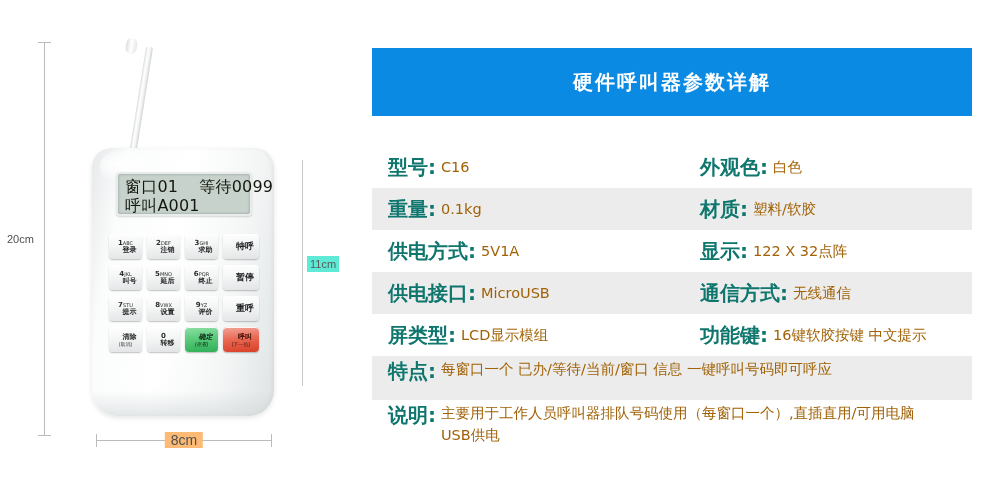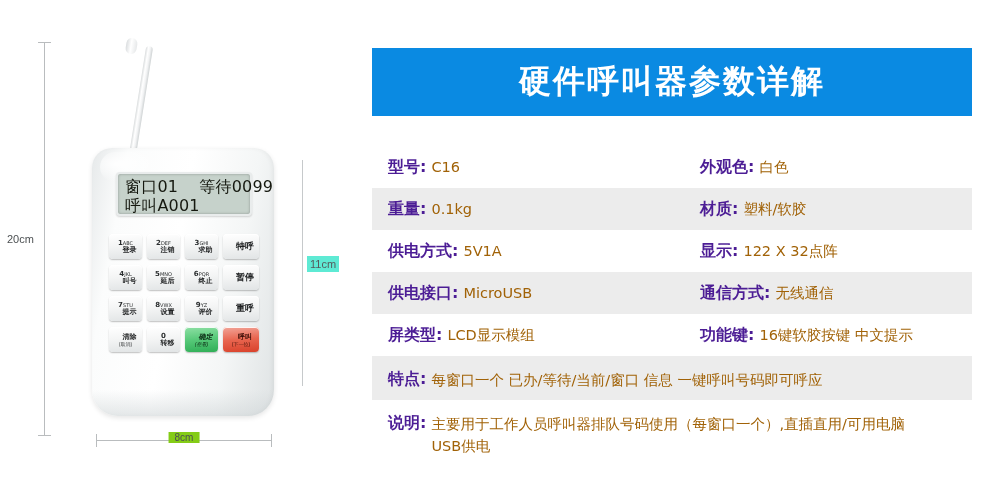--- a/index.html
+++ b/index.html
@@ -105,54 +105,54 @@
 
   .dim-v2{position:absolute;left:302px;top:160px;width:1px;height:226px;background:#c6c9cb;}
   .dim-v2 .cap{
     position:absolute;left:5px;top:46%;transform:translateY(-50%);
     background:#5eead4;padding:2px 3px;font-size:11px;color:#565a5c;white-space:nowrap;
   }
 
   .dim-h{position:absolute;left:96px;top:440px;width:176px;height:1px;background:#b9bcbe;}
   .dim-h .cap{
     position:absolute;left:50%;top:-8px;transform:translateX(-50%);
-    background:#84cc16;padding:0 6px;font-size:10px;color:#4c5052;
+    background:#fdba74;padding:0 6px;font-size:14px;color:#4c5052;
   }
   .dim-h .tick-l,.dim-h .tick-r{position:absolute;top:-6px;width:1px;height:13px;background:#b9bcbe;}
   .dim-h .tick-l{left:0;}
   .dim-h .tick-r{right:0;}
 
   
   .spec-pane{position:absolute;left:372px;top:0;width:600px;height:492px;}
 
   .title-bar{
     position:absolute;left:0;top:48px;width:600px;height:68px;
     background:#0a8ae2;
     display:flex;align-items:center;justify-content:center;
   }
   .title-bar .title{
-    color:#ffffff;font-size:32px;font-weight:bold;letter-spacing:2px;
+    color:#ffffff;font-size:20px;font-weight:bold;letter-spacing:2px;
     font-family:"DejaVu Sans","Liberation Sans",sans-serif;
   }
 
   .spec-table{position:absolute;left:0;top:146px;width:600px;}
   .row{
     display:flex;align-items:flex-start;
     min-height:42px;
     box-sizing:border-box;
     padding:0 0 0 16px;
   }
   .row.shaded{background:#ececec;}
   .row .cell{display:flex;align-items:center;min-height:42px;}
   .row .cell.left{width:312px;}
   .row .cell.right{flex:1;}
-  .row.full .cell{width:100%;align-items:flex-start;padding-top:13px;min-height:0;}
+  .row.full .cell{width:100%;align-items:flex-start;padding-top:2px;min-height:0;}
   .row.full{min-height:44px;padding-bottom:8px;}
   .lbl{
-    font-size:16px;font-weight:bold;color:#4c1d95;white-space:nowrap;
+    font-size:20px;font-weight:bold;color:#0f766e;white-space:nowrap;
     font-family:"DejaVu Sans","Liberation Sans",sans-serif;
   }
   .val{
     font-size:14.5px;color:#a16207;margin-left:5px;
     font-family:"DejaVu Sans","Liberation Sans",sans-serif;
   }
   .val.wrap{white-space:normal;line-height:22px;}
   .note-text{display:inline-block;max-width:500px;}
 </style>
 </head>

